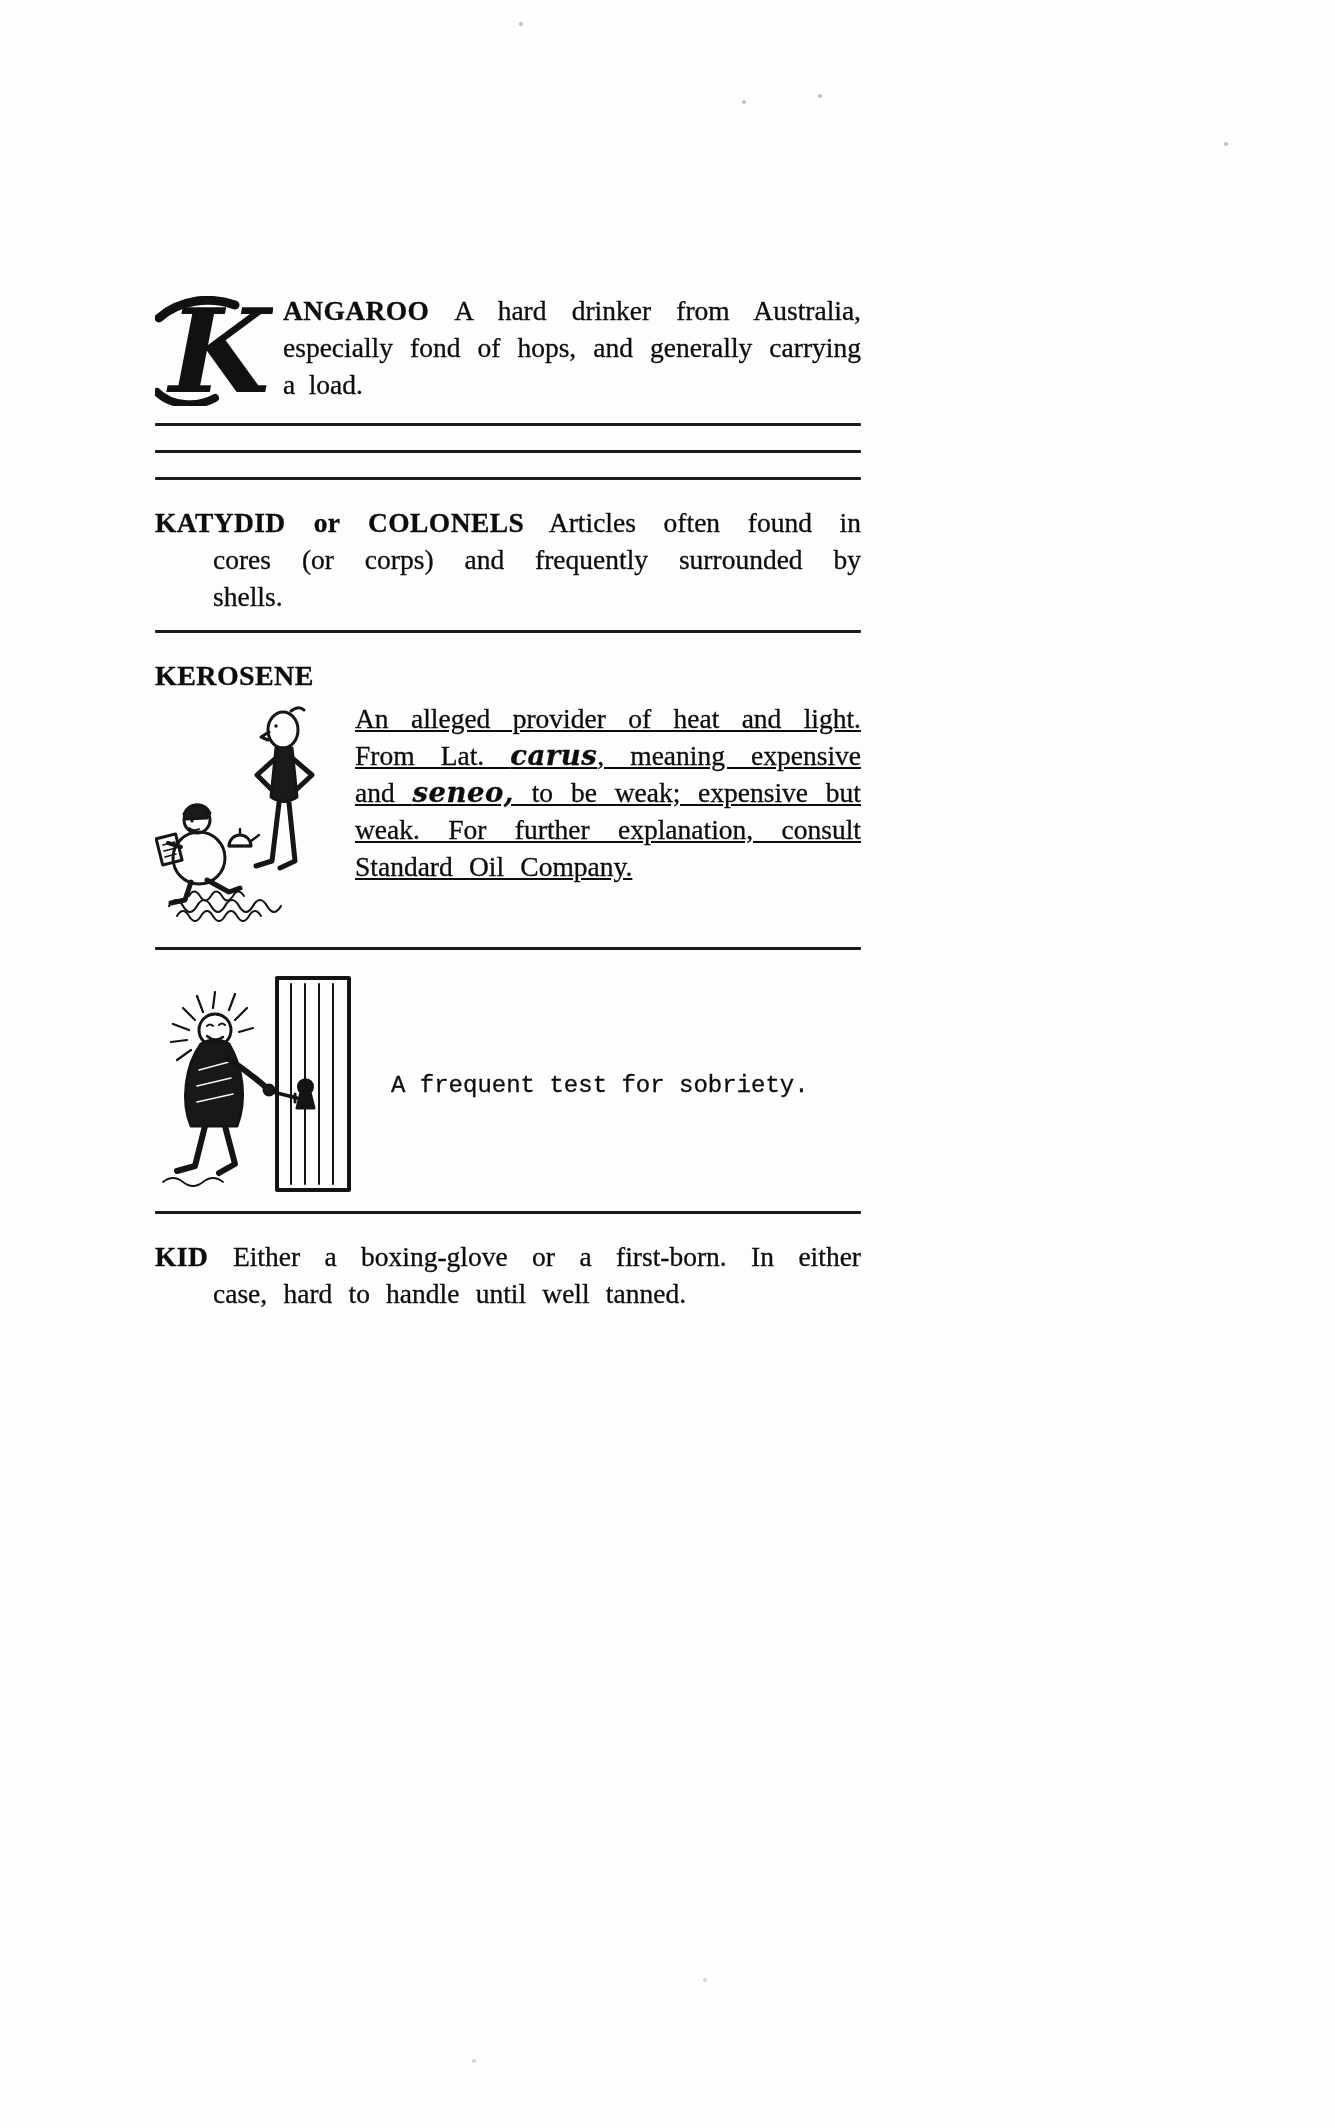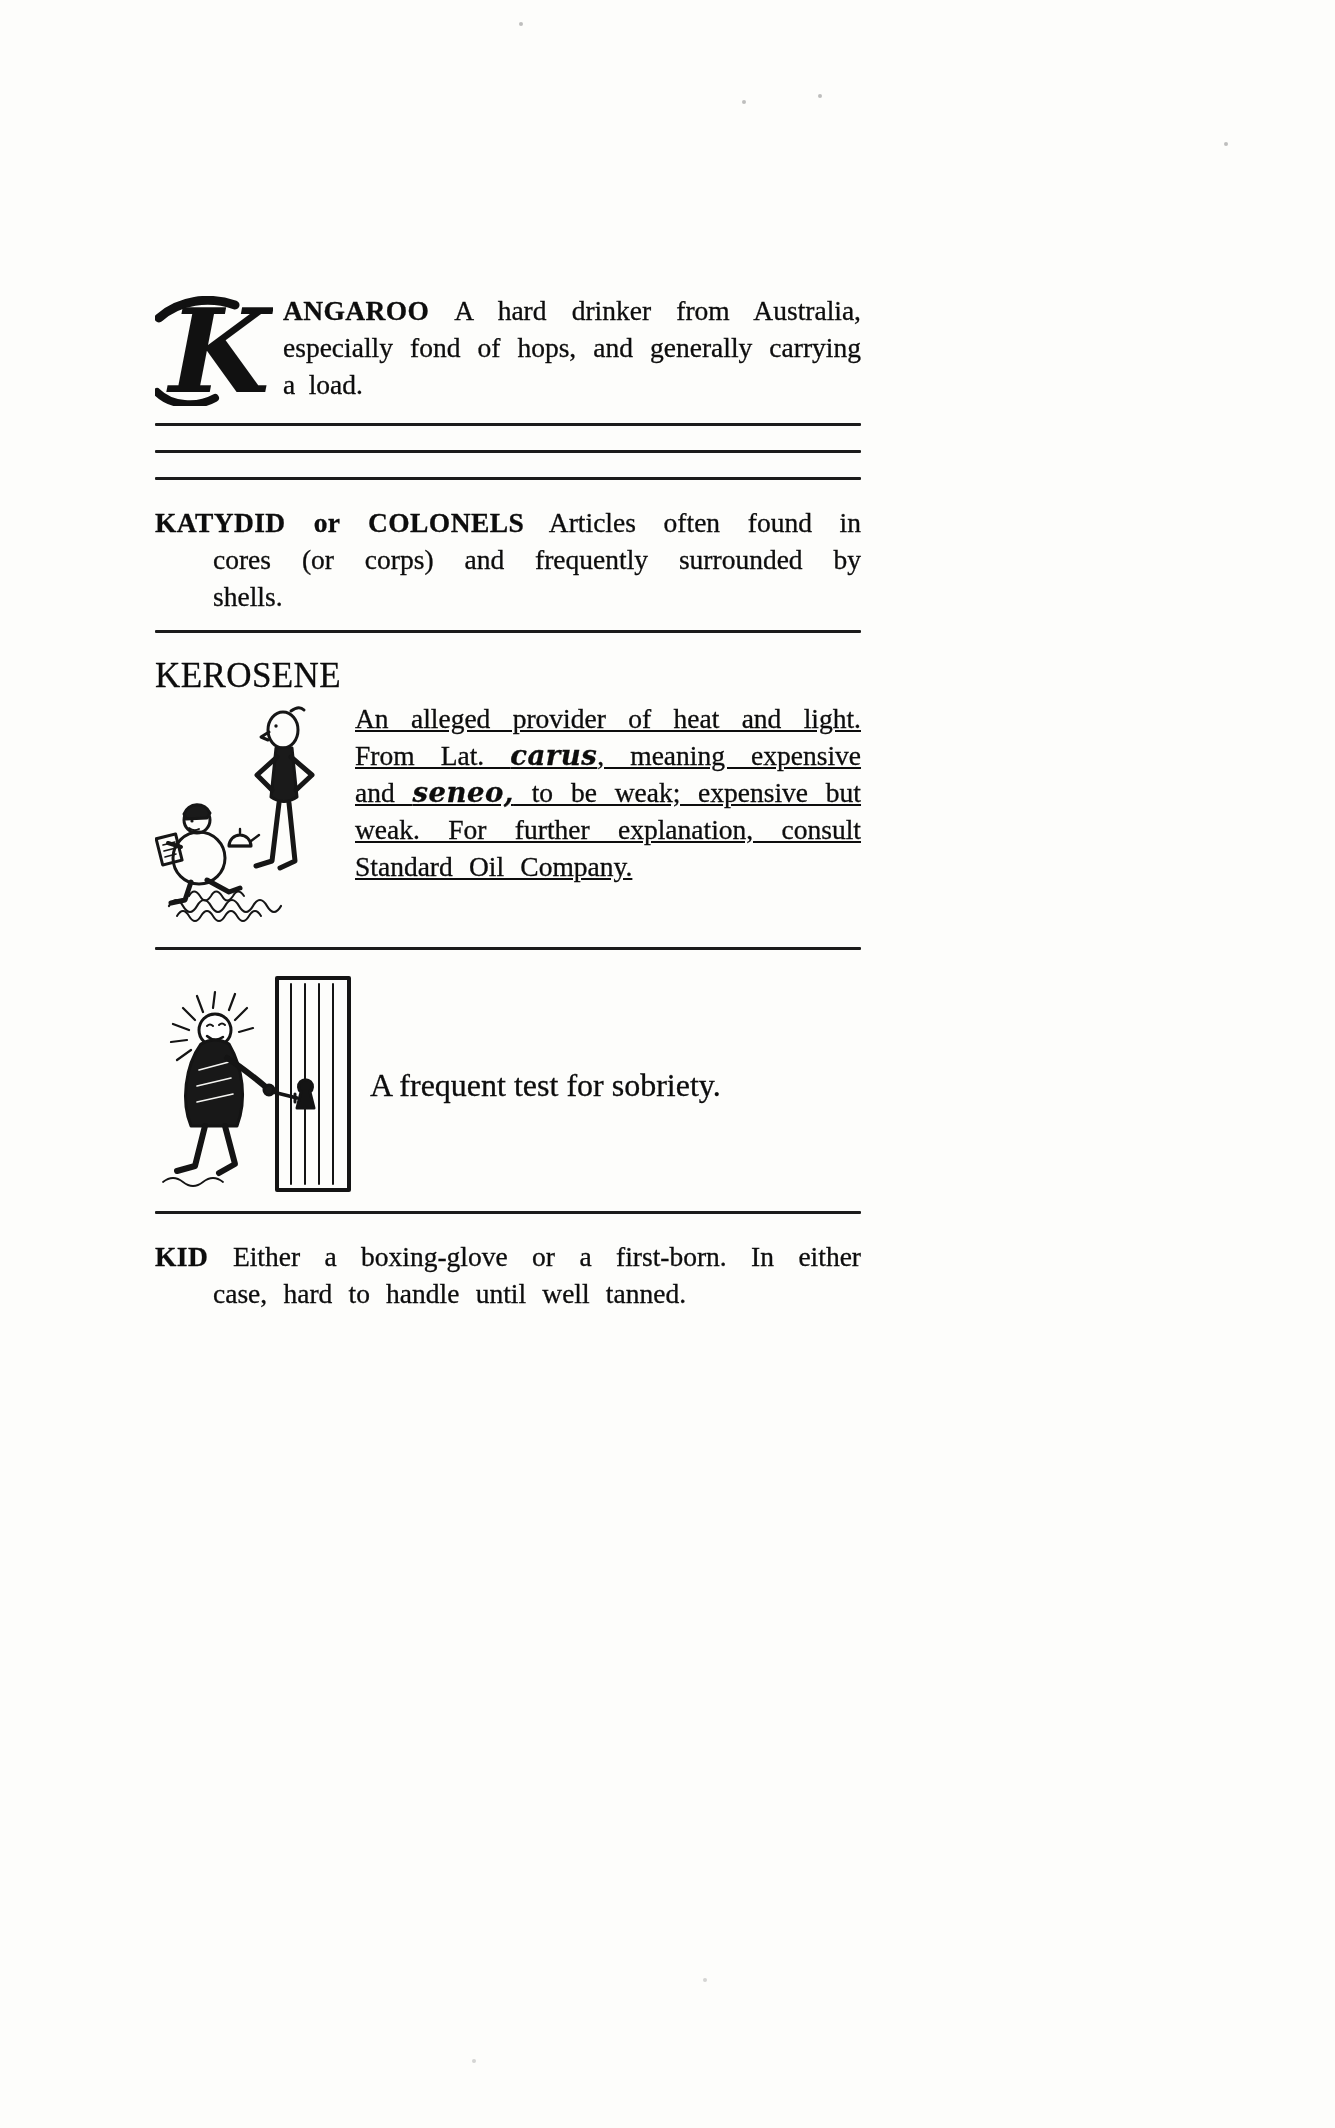--- a/index.html
+++ b/index.html
@@ -38,40 +38,41 @@
     border-radius: 1px;
   }
   .entry-kangaroo::after { content: ""; display: block; clear: both; }
   .dropcap {
     float: left;
     width: 118px;
     height: 110px;
     margin: 4px 10px 2px 0;
   }
   .term-heading {
-    font-size: 35px;
-    font-weight: normal;
+    font-size: 28px;
+    font-weight: bold;
     letter-spacing: 0.4px;
     line-height: 37px;
     -webkit-text-stroke: 0.3px currentColor;
   }
   .figure-row { display: flex; margin-top: 6px; }
   .illo { flex: none; }
   .kerosene-text { flex: 1; margin-left: 10px; text-decoration: underline; }
   .latin {
     font-family: "DejaVu Serif", serif;
     font-style: italic;
     font-weight: bold;
     letter-spacing: 0.5px;
   }
   .keyhole-row { display: flex; align-items: center; margin-top: 8px; }
   .keyhole-caption {
-    margin-left: 15px;
-    font-size: 32px;
+    margin-left: 36px;
+    font-size: 24px;
     line-height: 37px;
+    font-family: Liberation Mono, monospace;
     -webkit-text-stroke: 0.3px currentColor;
   }
   .speck {
     position: absolute;
     width: 4px; height: 4px;
     border-radius: 50%;
     background: #8a8a8a;
     opacity: 0.55;
   }
 </style>

